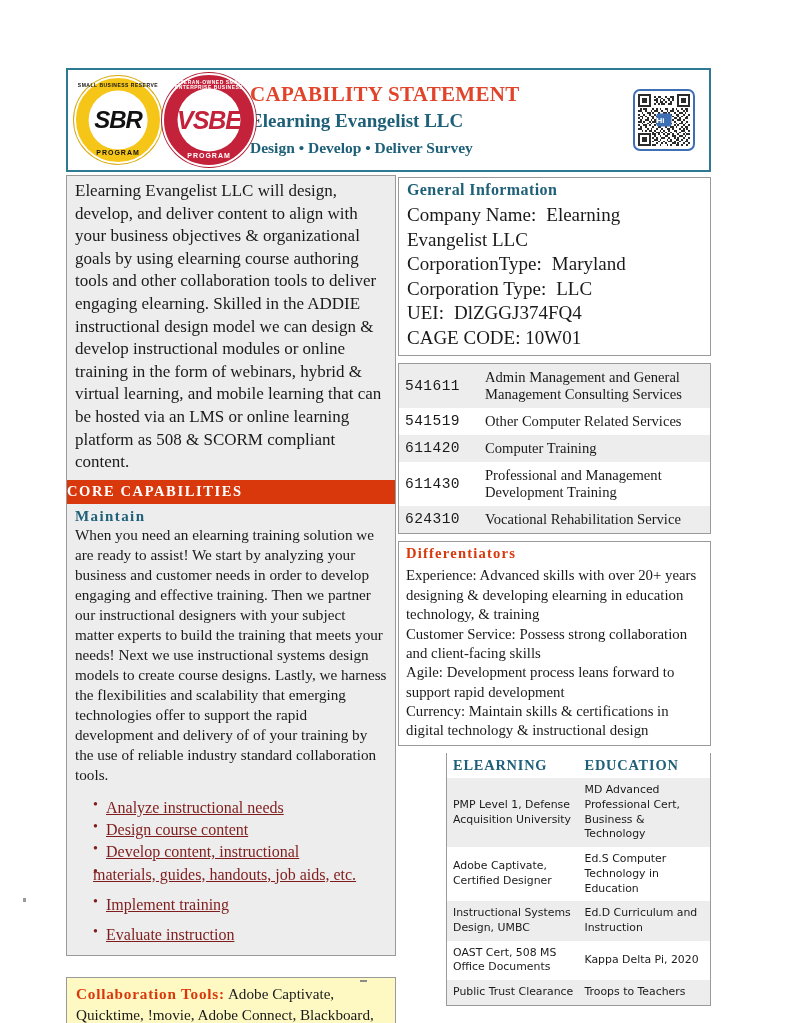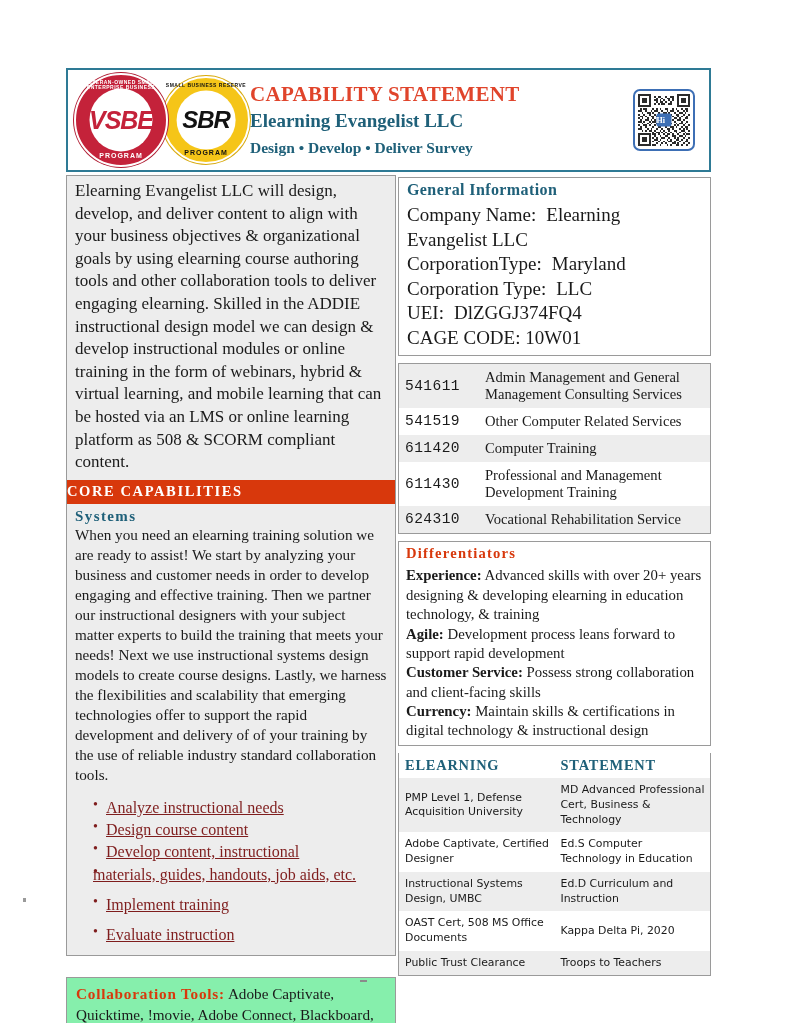--- a/index.html
+++ b/index.html
@@ -125,21 +125,21 @@
   }
   #qr-wrap svg { display: block; width: 100%; height: 100%; }
   #qr-badge {
     position: absolute;
     left: 50%; top: 50%;
     transform: translate(-50%,-50%);
     width: 15px; height: 13px;
     background: #3D6FB5;
     border-radius: 2px;
     color: #ffffff;
-    font-family: Liberation Serif, serif;
+    font-family: Liberation Sans, sans-serif;
     font-size: 8px;
     font-weight: bold;
     line-height: 13px;
     text-align: left;
   }
 
   
   #col-left {
     position: absolute;
     left: 66px;
@@ -151,21 +151,21 @@
     left: 398px;
     top: 177px;
     width: 313px;
   }
 
   .panel {
     border: 1px solid #9a9a9a;
     box-sizing: border-box;
     background: #EDEDED;
   }
-  .panel-white { background: #86efac; }
+  .panel-white { background: #fef9c3; }
 
   #intro-panel {
     padding: 4px 8px 6px 8px;
     font-size: 17px;
     line-height: 1.33;
     color: #1a1a1a;
     border-bottom: none;
   }
 
   .bar-red {
@@ -294,41 +294,41 @@
   tr.shade td { background: #EDEDED; }
   tr.plain td { background: #ffffff; }
 
   #diff-panel-body {
     padding: 1px 7px 4px 7px;
     font-size: 14.8px;
     line-height: 1.31;
     color: #1a1a1a;
     background: #ffffff;
   }
-  .diff-label { font-weight: bold; }
+  .diff-label { font-weight: normal; }
 
   table.certs td {
     vertical-align: middle;
     padding: 5px 5px 5px 6px;
     font-family: "DejaVu Sans", sans-serif;
     font-size: 10.9px;
     line-height: 1.35;
     color: #1a1a1a;
     width: 50%;
   }
   table.certs td.col-head {
     font-family: "Liberation Serif", serif;
     font-size: 14.4px;
     font-weight: bold;
     letter-spacing: 0.8px;
     color: #1F6079;
     background: #ffffff;
     padding: 3px 5px 3px 6px;
   }
-  .certs-outer { border: 1px solid #9a9a9a; border-top: none; }
+  .certs-outer { border: 1px solid #9a9a9a; border-top: none; margin-left: 48px; }
 
   #footer-dash {
     position: absolute;
     left: 360px;
     top: 980px;
     width: 7px;
     height: 2px;
     background: #8a8a8a;
   }
   #stray-mark {
@@ -340,32 +340,32 @@
     background: #9a9a9a;
   }
 </style>
 </head>
 <body>
 
 <div id="header-band">
 
   <div class="logos">
 
+    <div class="seal seal-sbr">
+      <div class="arc-text arc-top">SMALL BUSINESS RESERVE</div>
+      <div class="seal-inner">
+        <span class="seal-letters">SBR</span>
+      </div>
+      <div class="arc-text arc-bot">PROGRAM</div>
+    </div>
+
     <div class="seal seal-vsbe">
       <div class="arc-text arc-top">VETERAN-OWNED SMALL ENTERPRISE BUSINESS</div>
       <div class="seal-inner">
         <span class="seal-letters">VSBE</span>
-      </div>
-      <div class="arc-text arc-bot">PROGRAM</div>
-    </div>
-
-    <div class="seal seal-sbr">
-      <div class="arc-text arc-top">SMALL BUSINESS RESERVE</div>
-      <div class="seal-inner">
-        <span class="seal-letters">SBR</span>
       </div>
       <div class="arc-text arc-bot">PROGRAM</div>
     </div>
 
   </div>
 
   <div class="header-titles">
     <div id="title-capability">CAPABILITY STATEMENT</div>
     <div id="title-company">Elearning Evangelist LLC</div>
     <div id="title-tagline">Design  •  Develop   •   Deliver Survey</div>
@@ -597,21 +597,21 @@
 
 </div>
 
 <div id="col-left">
 
   <div class="panel" id="intro-panel">Elearning Evangelist LLC will design, develop, and deliver content to align with your business objectives &amp; organizational goals by using elearning course authoring tools and other collaboration tools to deliver engaging elearning. Skilled in the ADDIE instructional design model we can design &amp; develop instructional modules or online training in the form of webinars, hybrid &amp; virtual learning, and mobile learning that can be hosted via an LMS or online learning platform as 508 &amp; SCORM compliant content.</div>
 
   <div class="bar-red">CORE CAPABILITIES</div>
 
   <div class="panel" id="training-panel">
-    <div class="subhead-teal">Systems</div>
+    <div class="subhead-teal">Maintain</div>
     <div id="training-body">When you need an elearning training solution we are ready to assist! We start by analyzing your business and customer needs in order to develop engaging and effective training. Then we partner our instructional designers with your subject matter experts to build the training that meets your needs! Next we use instructional systems design models to create course designs. Lastly, we harness the flexibilities and scalability that emerging technologies offer to support the rapid development and delivery of of your training by the use of reliable industry standard collaboration tools.</div>
 
     <ul id="bullets">
       <li>Analyze instructional needs</li>
       <li>Design course content</li>
       <li>Develop content, instructional</li>
       <li class="wrap-line" style="padding-left:0;">materials, guides, handouts, job aids, etc.</li>
       <li>Implement training</li>
       <li class="spaced">Evaluate instruction</li>
     </ul>
@@ -677,39 +677,39 @@
 
   <div class="section-gap"></div>
 
   <div class="panel panel-white">
     <div class="head-red-left">Differentiators</div>
     <div id="diff-panel-body">
       <div>
         <span class="diff-label">Experience:</span><span> Advanced skills with over 20+ years designing &amp; developing elearning in education technology, &amp; training</span>
       </div>
       <div>
+        <span class="diff-label">Customer Service:</span><span> Possess strong collaboration and client-facing skills</span>
+      </div>
+      <div>
         <span class="diff-label">Agile:</span><span> Development process leans forward to support rapid development</span>
-      </div>
-      <div>
-        <span class="diff-label">Customer Service:</span><span> Possess strong collaboration and client-facing skills</span>
       </div>
       <div>
         <span class="diff-label">Currency:</span><span> Maintain skills &amp; certifications in digital technology &amp; instructional design</span>
       </div>
     </div>
   </div>
 
   <div class="section-gap"></div>
 
   <div class="certs-outer">
     <table class="certs">
       <tbody>
         <tr class="plain">
           <td class="col-head">ELEARNING</td>
-          <td class="col-head">STATEMENT</td>
+          <td class="col-head">EDUCATION</td>
         </tr>
         <tr class="shade">
           <td>PMP Level 1, Defense Acquisition University</td>
           <td>MD Advanced Professional Cert, Business &amp; Technology</td>
         </tr>
         <tr class="plain">
           <td>Adobe Captivate, Certified Designer</td>
           <td>Ed.S Computer Technology in Education</td>
         </tr>
         <tr class="shade">

